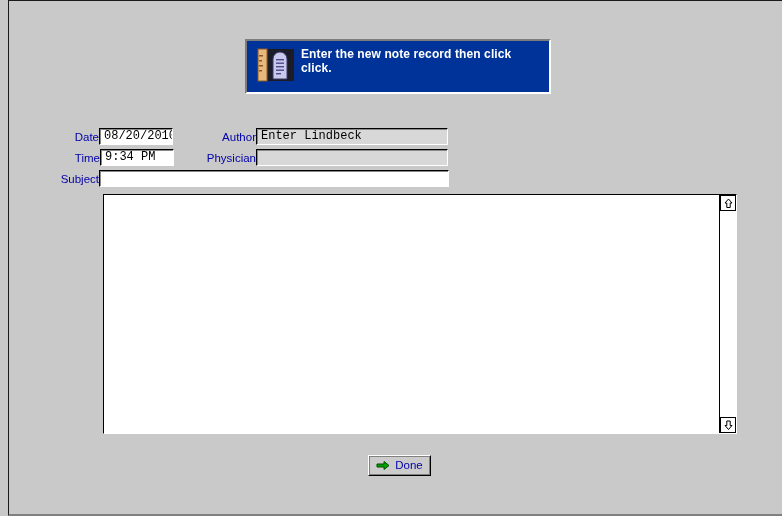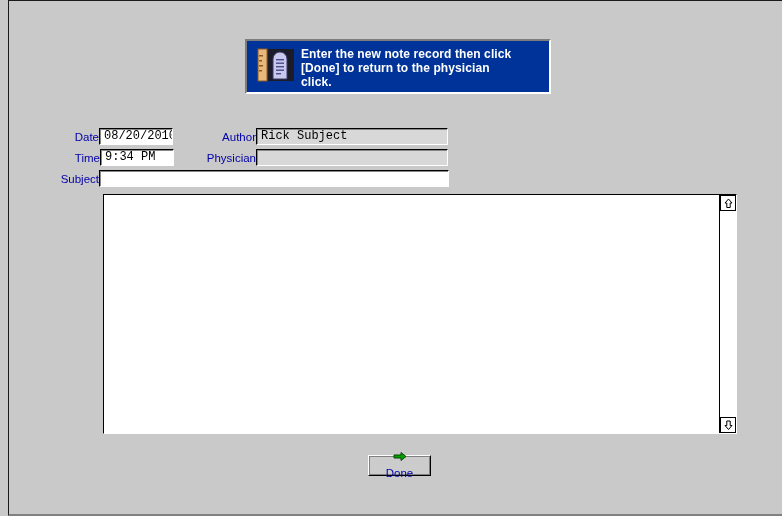--- a/index.html
+++ b/index.html
@@ -166,21 +166,20 @@
     border-top: 1px solid #ffffff;
     border-left: 1px solid #ffffff;
     border-right: 1px solid #000000;
     border-bottom: 1px solid #000000;
     box-shadow: 1px 1px 0 0 #808080 inset, -1px -1px 0 0 #808080 inset;
     display: flex;
     align-items: center;
     justify-content: center;
     gap: 5px;
     cursor: pointer;
-    flex-direction: column;
   }
   .done-label {
     color: #0000a8;
     font-size: 11.5px;
     font-family: "Liberation Sans", sans-serif;
     line-height: 13px;
   }
 </style>
 </head>
 <body>
@@ -204,35 +203,34 @@
 
         <rect x="21" y="12" width="8" height="1.4" fill="#4a4a8a"></rect>
         <rect x="21" y="15.5" width="8" height="1.4" fill="#4a4a8a"></rect>
         <rect x="21" y="19" width="8" height="1.4" fill="#4a4a8a"></rect>
         <rect x="21" y="22.5" width="8" height="1.4" fill="#4a4a8a"></rect>
         <rect x="21" y="26" width="5" height="1.4" fill="#4a4a8a"></rect>
       </svg>
     </div>
     <div class="banner-text">
       <span>Enter the new note record then click</span>
-      <span>[Done] to return to the physician</span>
       <span>click.</span>
     </div>
   </div>
 
   <div class="form">
 
     <div class="frow" style="left:44px; top:3px;">
       <div class="flabel" style="width:46px;">Date</div>
       <div class="field" style="width:74px;">08/20/2010</div>
     </div>
 
     <div class="frow" style="left:185px; top:3px;">
       <div class="flabel" style="width:62px;">Author</div>
-      <div class="field readonly" style="width:192px;">Rick Subject</div>
+      <div class="field readonly" style="width:192px;">Enter Lindbeck</div>
     </div>
 
     <div class="frow" style="left:45px; top:24px;">
       <div class="flabel" style="width:46px;">Time</div>
       <div class="field" style="width:74px;">9:34 PM</div>
     </div>
 
     <div class="frow" style="left:185px; top:24px;">
       <div class="flabel" style="width:62px;">Physician</div>
       <div class="field readonly" style="width:192px;"></div>

